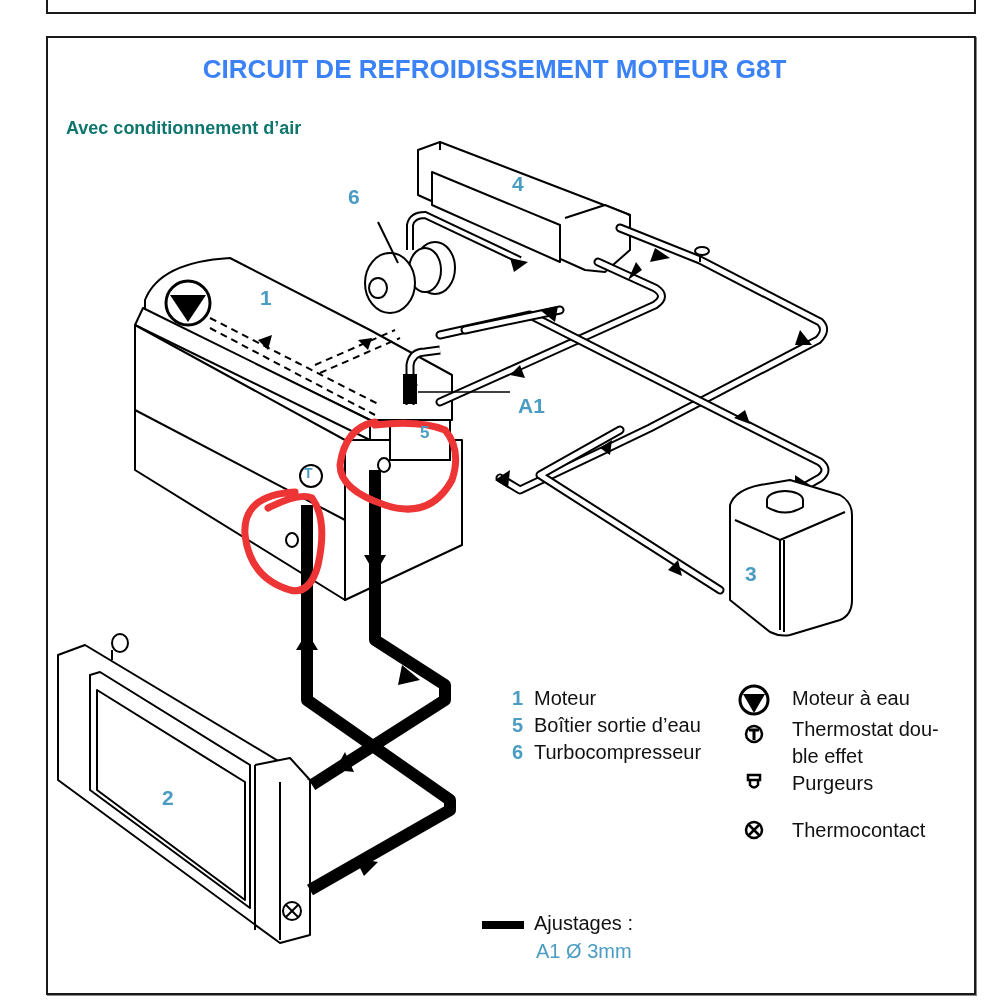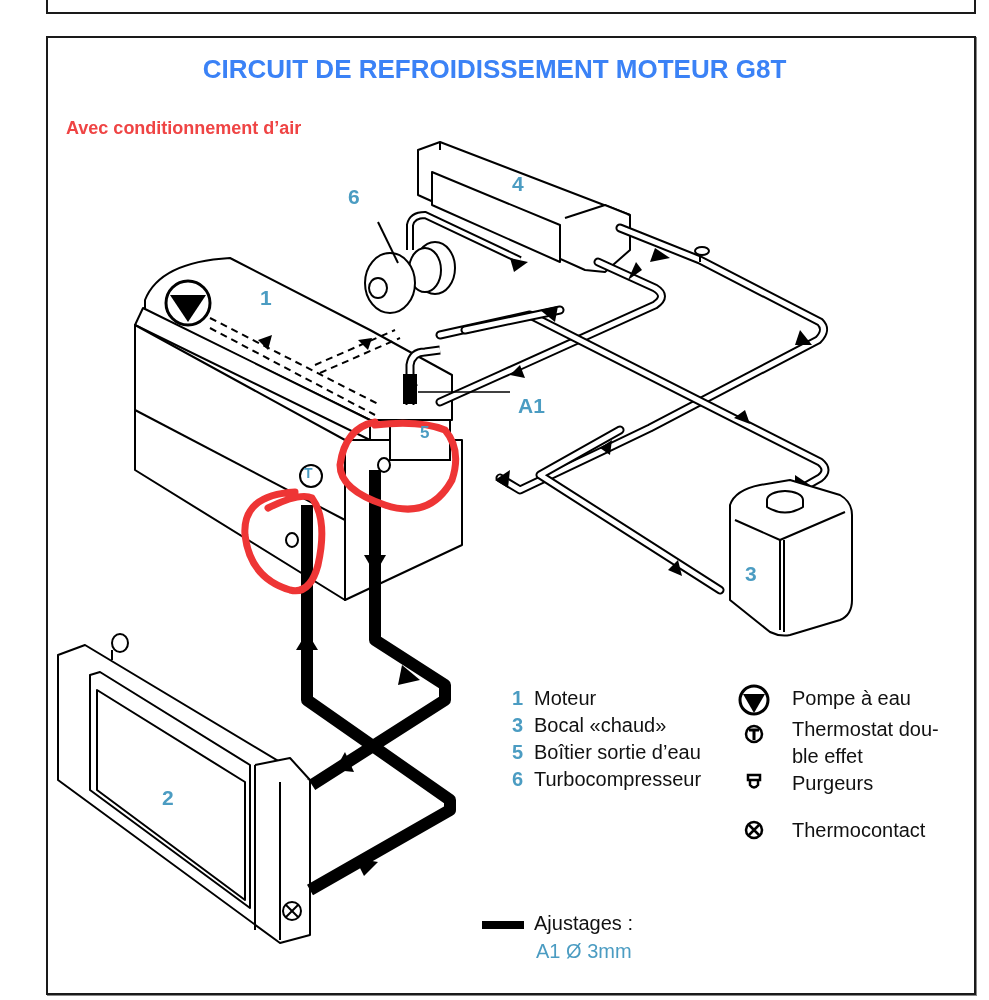--- a/index.html
+++ b/index.html
@@ -1,20 +1,20 @@
 <!DOCTYPE html>
 <html><head>
 <meta charset="utf-8">
 <style>
   html, body { margin: 0; padding: 0; background: #ffffff; }
   body { width: 989px; height: 1000px; position: relative; overflow: hidden; font-family: "Liberation Sans", sans-serif; }
   .top-frame { position: absolute; left: 46px; top: -4px; width: 926px; height: 16px; border: 2px solid #1a1a1a; border-top: none; }
   .main-frame { position: absolute; left: 46px; top: 36px; width: 926px; height: 955px; border: 2px solid #1a1a1a; box-shadow: 1px 1px 0 #888; }
   .title { position: absolute; left: 0; width: 100%; top: 54px; text-align: center; color: #3b82f6; font-weight: bold; font-size: 26px; letter-spacing: 0px; }
-  .subtitle { position: absolute; left: 66px; top: 118px; font-size: 18px; font-weight: bold; color: #ef4444; }
+  .subtitle { position: absolute; left: 66px; top: 118px; font-size: 18px; font-weight: bold; color: #0f766e; }
   svg.diagram { position: absolute; left: 0; top: 0; }
   .legend { position: absolute; font-size: 20px; color: #111; line-height: 27px; }
   .legend .num { color: #4b9cc2; font-weight: bold; display: inline-block; width: 22px; }
   .legend .indent { padding-left: 22px; }
   .legend-left { left: 512px; top: 685px; }
   .legend-right { left: 736px; top: 685px; }
   .sym-row { position: relative; height: 27px; }
   .sym-row .sym { position: absolute; left: 0; top: 0; width: 36px; text-align: center; }
   .sym-row .lbl { position: absolute; left: 56px; top: 0; white-space: nowrap; }
   .adjust { position: absolute; left: 482px; top: 912px; font-size: 20px; color: #111; }
@@ -170,34 +170,33 @@
 <div class="part-label" style="left:162px; top:786px;">2</div>
 <div class="part-label" style="left:745px; top:562px;">3</div>
 <div class="part-label" style="left:512px; top:172px;">4</div>
 <div class="part-label" style="left:420px; top:423px; font-size:17px;">5</div>
 <div class="part-label" style="left:348px; top:185px;">6</div>
 <div class="part-label" style="left:518px; top:394px;">A1</div>
 <div class="part-label" style="left:304px; top:465px; font-size:14px;">T</div>
 
 <div class="legend legend-left">
   <div><span class="num">1</span><span>Moteur</span></div>
-  <div><span class="num">3</span><span>Bocal «chaud»</span></div>
   <div><span class="num">5</span><span>Boîtier sortie d’eau</span></div>
   <div><span class="num">6</span><span>Turbocompresseur</span></div>
 </div>
 
 <div class="legend legend-right">
   <div class="sym-row">
     <span class="sym">
       <svg width="34" height="34" viewBox="0 0 34 34" style="margin-top:-2px">
           <circle cx="17" cy="17" r="14" fill="#fff" stroke="#000" stroke-width="3"></circle>
           <path d="M6,11 L28,11 L17,30 Z" fill="#000"></path>
         </svg>
     </span>
-    <span class="lbl">Pompe à eau</span>
+    <span class="lbl">Moteur à eau</span>
   </div>
   <div class="sym-row" style="margin-top:4px">
     <span class="sym" style="top:8px">
       <svg width="20" height="20" viewBox="0 0 20 20">
           <circle cx="10" cy="10" r="8" fill="#fff" stroke="#000" stroke-width="2.5"></circle>
           <path d="M5,6 L15,6 M10,6 L10,16" stroke="#000" stroke-width="3"></path>
         </svg>
     </span>
     <span class="lbl">Thermostat dou-</span>
   </div>

